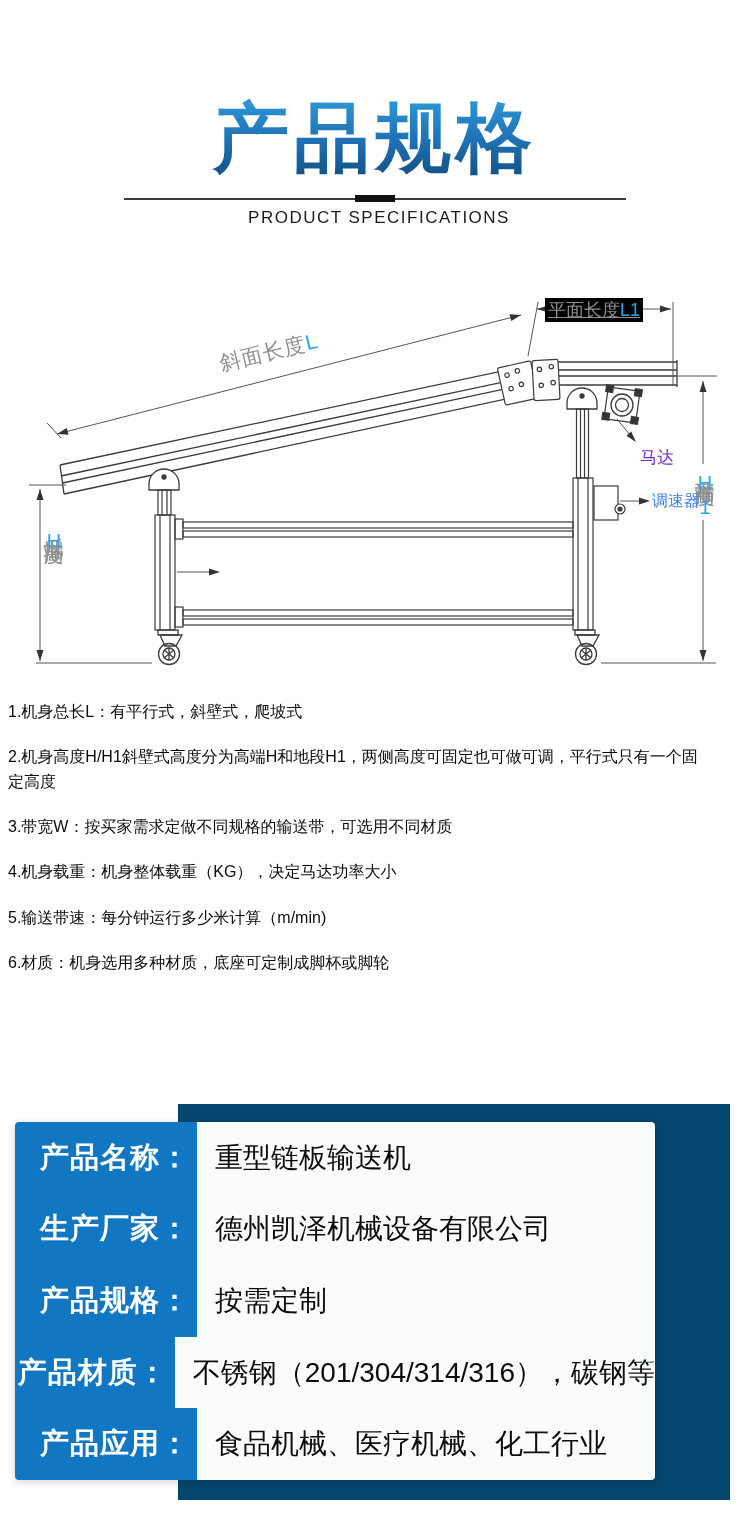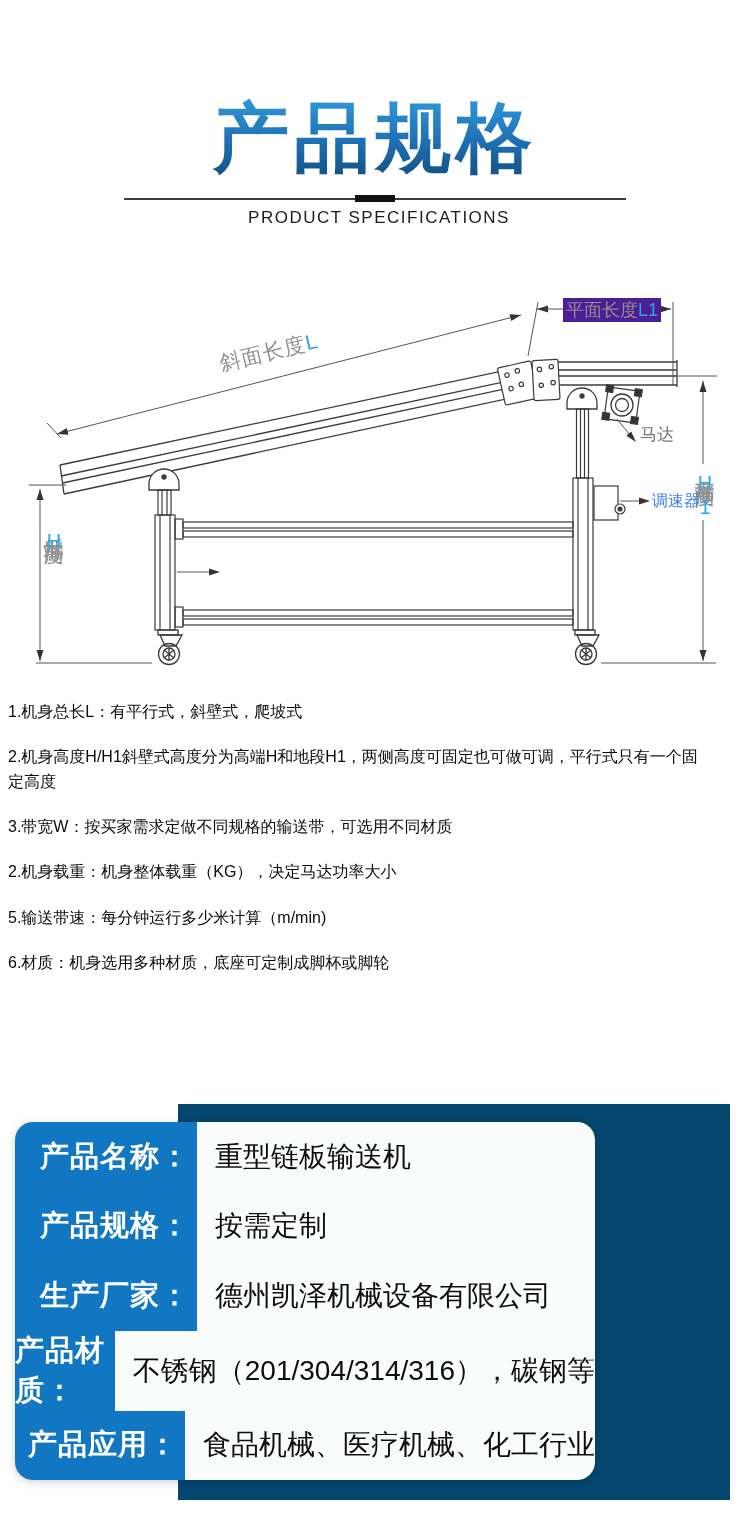--- a/index.html
+++ b/index.html
@@ -26,35 +26,35 @@
     position:absolute; top:196px; left:4px; width:100%;
     text-align:center; font-size:17px; color:#1c1c1c; letter-spacing:1.5px;
   }
 
   
   .diagram { position:absolute; top:260px; left:0; width:750px; height:420px; }
   .diagram svg { position:absolute; top:0; left:0; }
   .dlabel { position:absolute; white-space:nowrap; color:#8f8f8f; }
   .dlabel .cyan { color:#2aa7e8; }
   .lbl-incline { top:78px; left:220px; font-size:21px; transform:rotate(-13.5deg); transform-origin:left center; letter-spacing:1px; }
-  .lbl-flat { top:26px; left:563px; font-size:18px; background:#4c1d95; padding:0 3px; }
+  .lbl-flat { top:26px; left:545px; font-size:18px; background:#000000; padding:0 3px;text-decoration:underline; }
   .lbl-low  { top:250px; left:41px;  font-size:20px; writing-mode:vertical-rl; text-orientation:upright; letter-spacing:2px; }
   .lbl-high { top:192px; left:692px; font-size:20px; writing-mode:vertical-rl; text-orientation:upright; letter-spacing:2px; background:#fff; }
-  .lbl-motor { top:151px; left:640px; font-size:17px; color:#737373; }
+  .lbl-motor { top:174px; left:640px; font-size:17px; color:#6d28d9; }
   .lbl-ctrl  { top:219px; left:652px; font-size:16px; color:#3b82f6; }
 
   
   .specs { position:absolute; top:688px; left:8px; width:690px; }
   .specs p { font-size:16px; color:#0b0b0b; line-height:1.52; margin-bottom:21px; }
 
   
   .navy-bg { position:absolute; top:1092px; left:178px; width:552px; height:396px; background:#05466f; }
   .card {
-    position:absolute; top:1110px; left:15px; width:580px; height:358px;
-    background:#fafbfb; border-radius:18px; overflow:hidden;
+    position:absolute; top:1110px; left:15px; width:640px; height:358px;
+    background:#fafbfb; border-radius:4px; overflow:hidden;
     display:flex; flex-direction:column;
     box-shadow:0 2px 8px rgba(0,0,0,0.18);
   }
   .card .row { flex:1; display:flex; }
   .card .cell-label {
     width:182px; background:#1177c3; color:#ffffff;
     display:flex; align-items:center; justify-content:flex-end;
     padding-right:7px; font-size:29px; font-weight:bold; letter-spacing:1px;
   }
   .card .cell-value {
@@ -212,40 +212,40 @@
     <div class="dlabel lbl-low"><span>低端高度</span><span class="cyan">H</span></div>
     <div class="dlabel lbl-high"><span>高端高度</span><span class="cyan">H1</span></div>
     <div class="dlabel lbl-motor">马达</div>
     <div class="dlabel lbl-ctrl">调速器</div>
   </div>
 
   <div class="specs">
     <p>1.机身总长L：有平行式，斜壁式，爬坡式</p>
     <p>2.机身高度H/H1斜壁式高度分为高端H和地段H1，两侧高度可固定也可做可调，平行式只有一个固定高度</p>
     <p>3.带宽W：按买家需求定做不同规格的输送带，可选用不同材质</p>
-    <p>2.机身载重：机身整体载重（KG），决定马达功率大小</p>
+    <p>4.机身载重：机身整体载重（KG），决定马达功率大小</p>
     <p>5.输送带速：每分钟运行多少米计算（m/min)</p>
     <p>6.材质：机身选用多种材质，底座可定制成脚杯或脚轮</p>
   </div>
 
   <div class="navy-bg"></div>
   <div class="card">
     <div class="row">
       <div class="cell-label">产品名称：</div>
       <div class="cell-value">重型链板输送机</div>
     </div>
     <div class="row">
+      <div class="cell-label">生产厂家：</div>
+      <div class="cell-value">德州凯泽机械设备有限公司</div>
+    </div>
+    <div class="row">
       <div class="cell-label">产品规格：</div>
       <div class="cell-value">按需定制</div>
     </div>
     <div class="row">
-      <div class="cell-label">生产厂家：</div>
-      <div class="cell-value">德州凯泽机械设备有限公司</div>
-    </div>
-    <div class="row">
       <div class="cell-label">产品材质：</div>
       <div class="cell-value">不锈钢（201/304/314/316），碳钢等</div>
     </div>
     <div class="row">
       <div class="cell-label">产品应用：</div>
       <div class="cell-value">食品机械、医疗机械、化工行业</div>
     </div>
   </div>
 
 </div>

